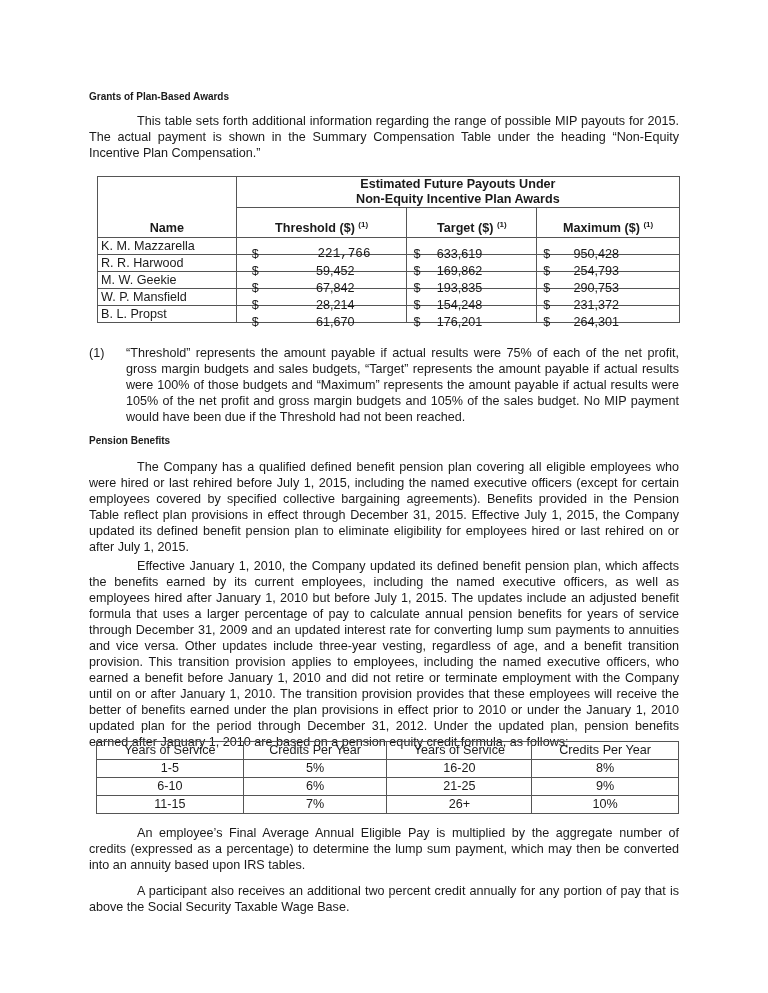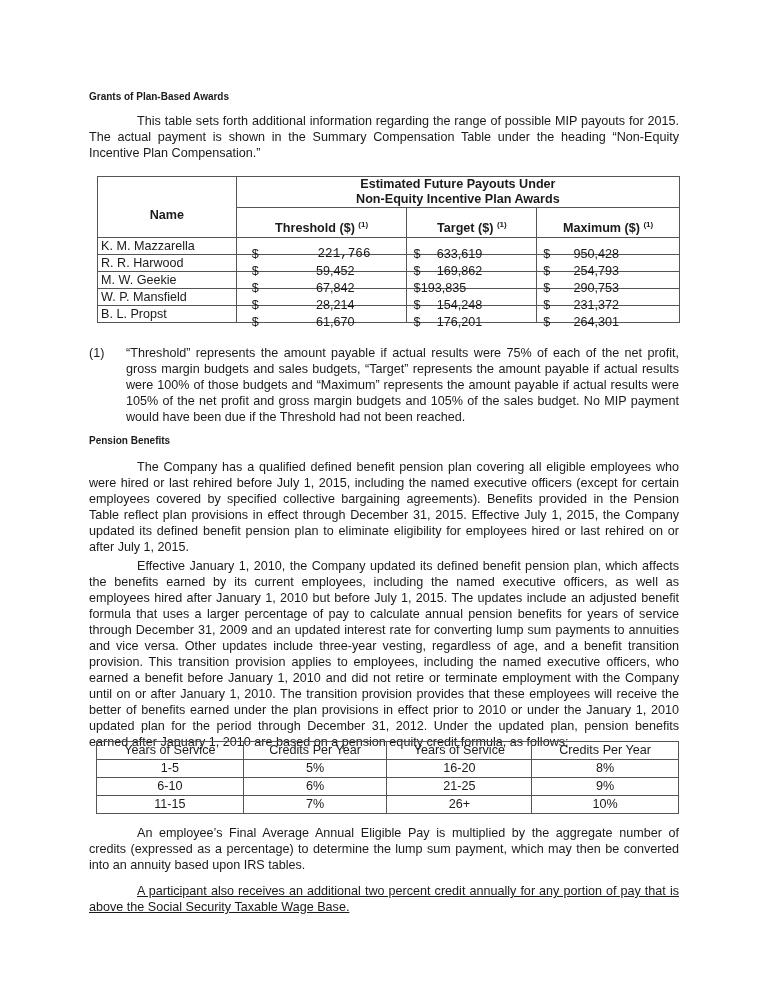--- a/index.html
+++ b/index.html
@@ -12,21 +12,21 @@
   .para .indent { display: inline-block; width: 48px; }
   .fn { position: absolute; left: 89px; width: 590px; font-size: 12.6px; line-height: 16px; }
   .fn .fn-mark { position: absolute; left: 0; top: 0; }
   .fn .fn-text { position: absolute; left: 37px; width: 553px; text-align: justify; }
   table { border-collapse: collapse; position: absolute; font-size: 12.6px; }
   #awards-table { left: 97px; top: 176px; width: 583px; }
   #awards-table td, #awards-table th { border: 1px solid #555; padding: 0; height: 16px; line-height: 16px; }
   #awards-table th { font-weight: bold; }
   #awards-table .h-group { height: 29px; line-height: 15px; vertical-align: middle; text-align: center; }
   #awards-table .h-col { height: 28px; vertical-align: bottom; text-align: center; padding-bottom: 1px; }
-  #awards-table .name-h { vertical-align: bottom; text-align: center; padding-bottom: 14px; }
+  #awards-table .name-h { vertical-align: bottom; text-align: center; padding-bottom: 1px; }
   #awards-table td.name { padding-left: 3px; text-align: left; }
   sup { font-size: 8px; vertical-align: top; position: relative; top: -3px; font-weight: bold; }
   .money { position: relative; }
   .money .dollar { position: absolute; left: 0; }
   .money .amt { position: absolute; right: 0; }
   #credits-table { left: 96px; top: 741px; width: 583px; }
   #credits-table td { border: 1px solid #555; text-align: center; height: 17px; line-height: 17px; padding: 0; }
   .pagenum { position: absolute; left: 0; width: 768px; text-align: center; top: 937px; font-size: 11.5px; }
 </style>
 </head>
@@ -91,21 +91,21 @@
           </td>
         </tr>
         <tr>
           <td class="name">M. W. Geekie</td>
           <td class="money">
             <span class="dollar" style="left: 15px;">$</span>
             <span class="amt" style="right: 52px;">67,842</span>
           </td>
           <td class="money">
             <span class="dollar" style="left: 6px;">$</span>
-            <span class="amt" style="right: 70px;">193,835</span>
+            <span class="amt" style="right: 54px;">193,835</span>
           </td>
           <td class="money">
             <span class="dollar" style="left: 6px;">$</span>
             <span class="amt" style="right: 60px;">290,753</span>
           </td>
         </tr>
         <tr>
           <td class="name">W. P. Mansfield</td>
           <td class="money">
             <span class="dollar" style="left: 15px;">$</span>
@@ -179,15 +179,15 @@
           <td>11-15</td>
           <td>7%</td>
           <td>26+</td>
           <td>10%</td>
         </tr>
       </tbody>
   </table>
 
   <div class="para" style="top:825px;"><span class="indent"></span><span>An employee’s Final Average Annual Eligible Pay is multiplied by the aggregate number of credits (expressed as a percentage) to determine the lump sum payment, which may then be converted into an annuity based upon IRS tables.</span></div>
 
-  <div class="para" style="top:883px;text-decoration:underline;"><span class="indent"></span><span>A participant also receives an additional two percent credit annually for any portion of pay that is above the Social Security Taxable Wage Base.</span></div>
+  <div class="para" style="top:883px;"><span class="indent"></span><span>A participant also receives an additional two percent credit annually for any portion of pay that is above the Social Security Taxable Wage Base.</span></div>
 
 </div>
 
 </body></html>

